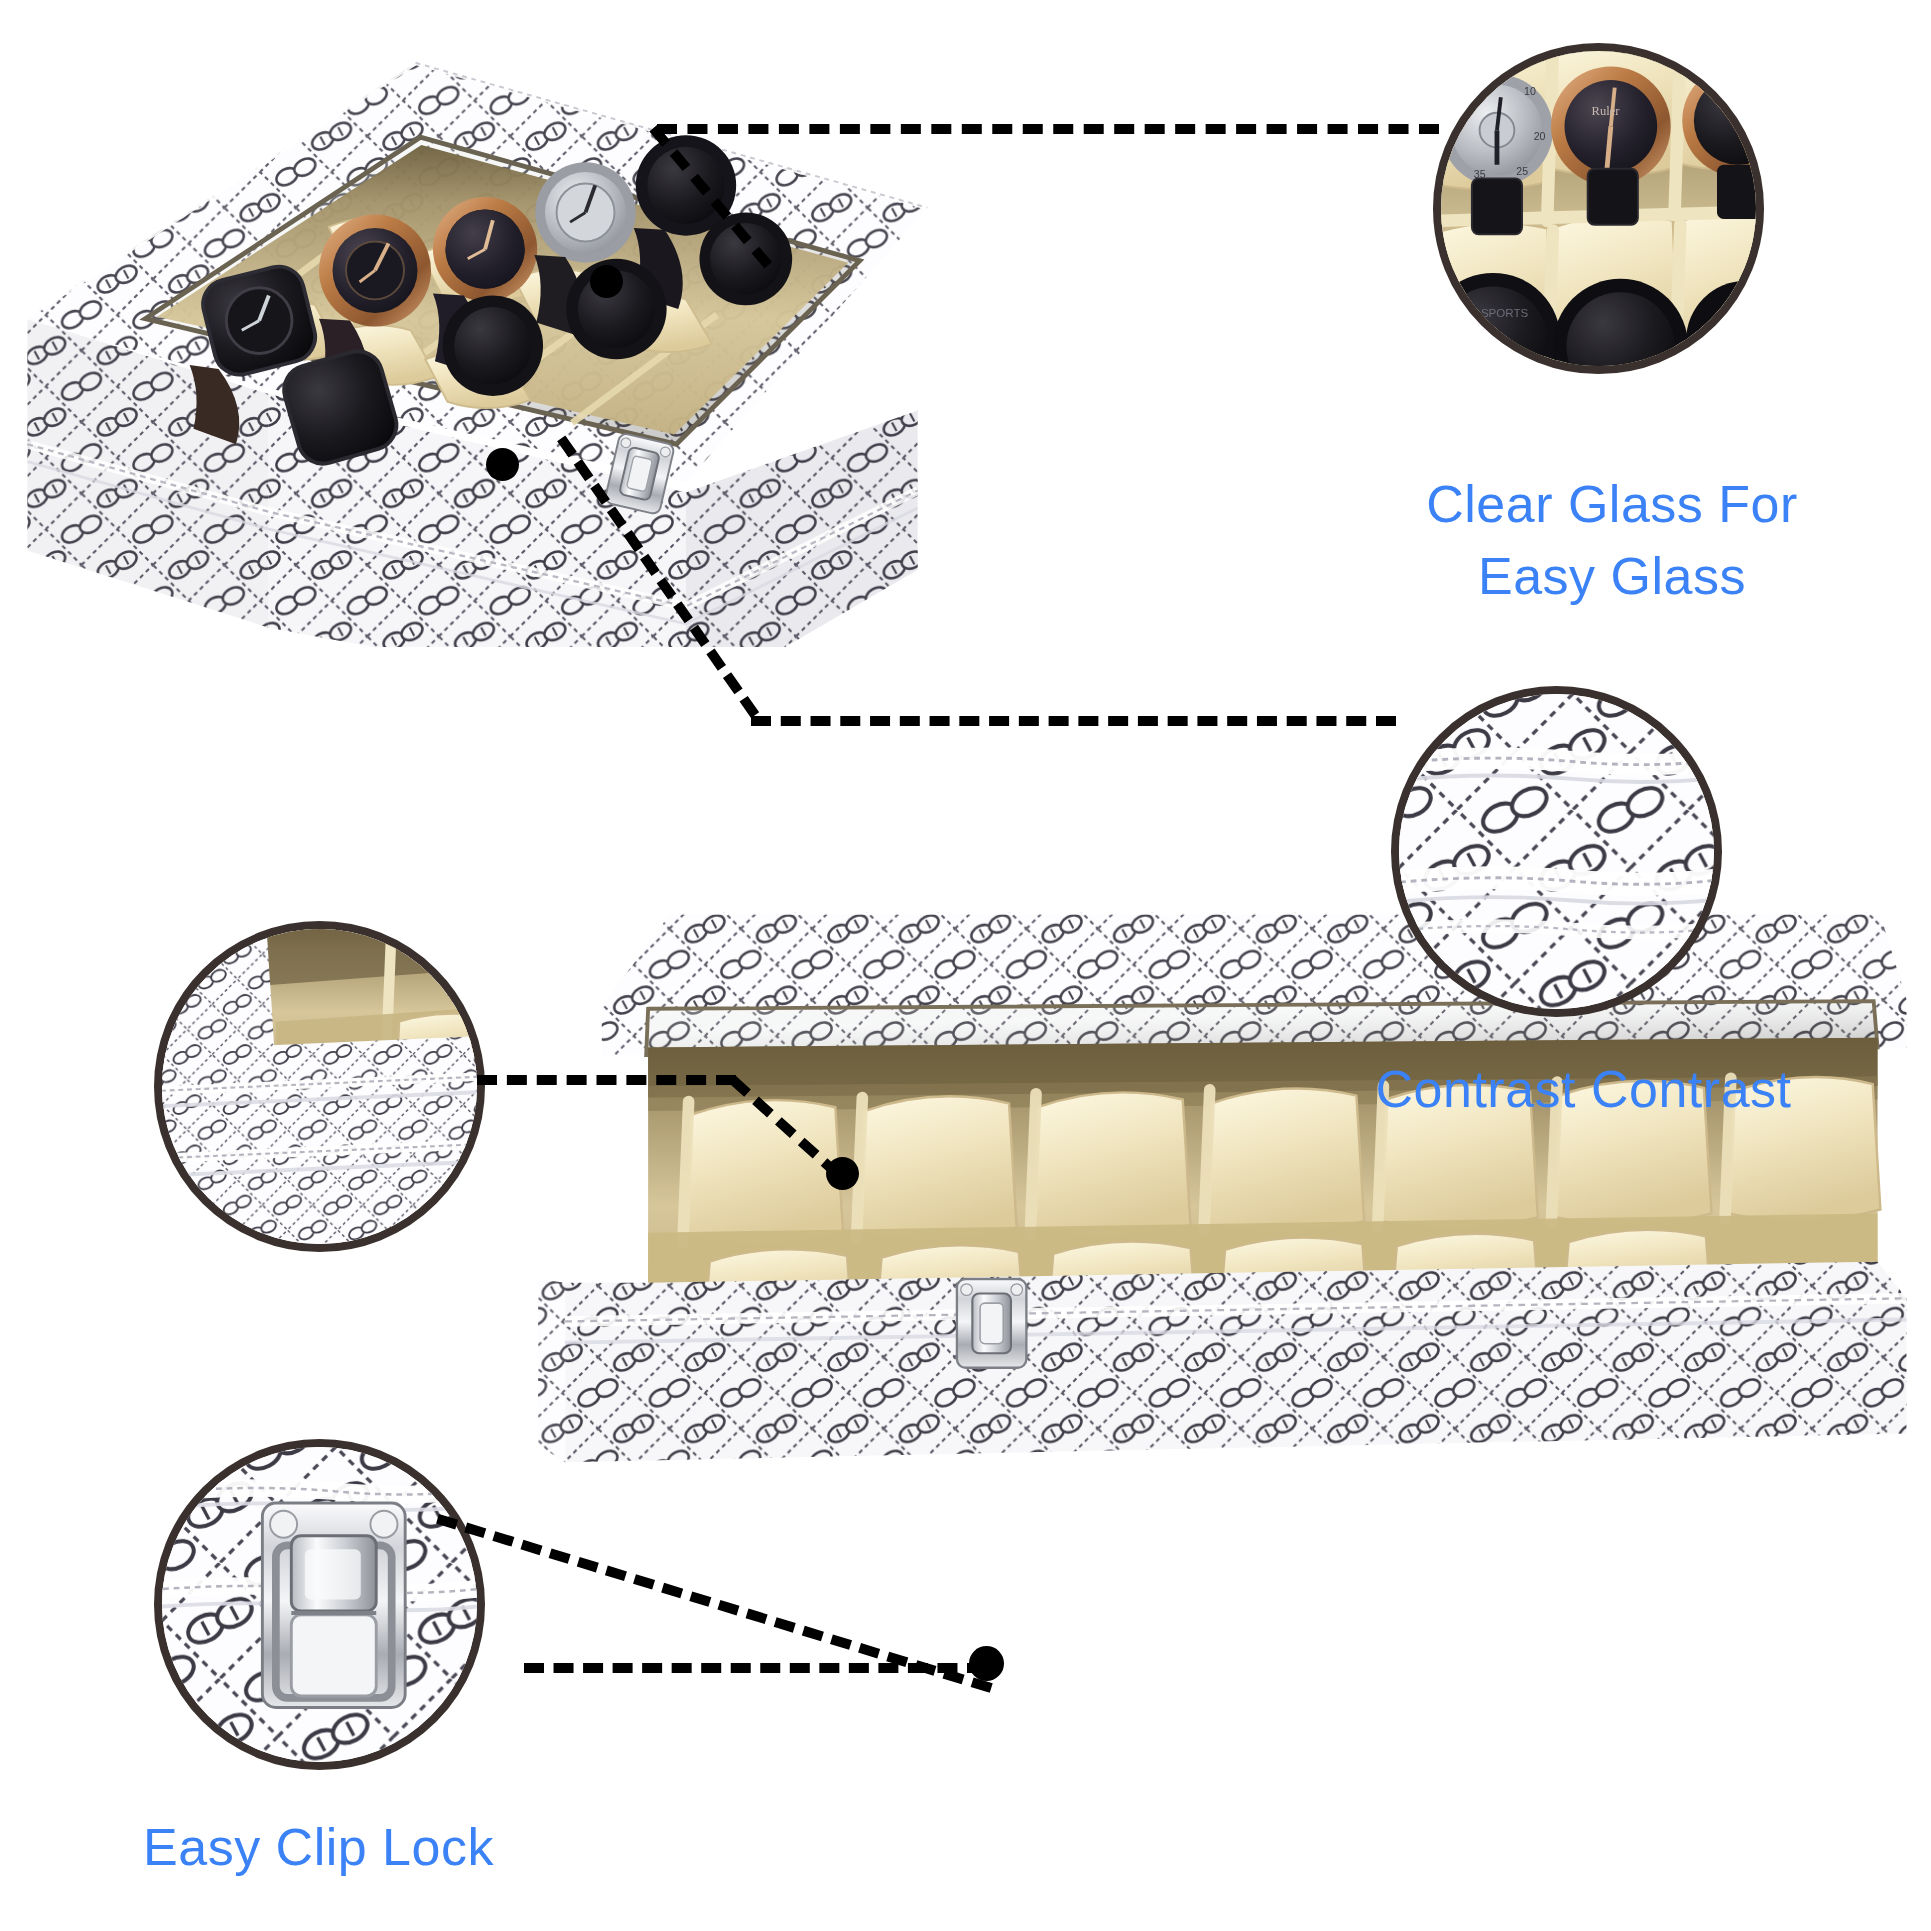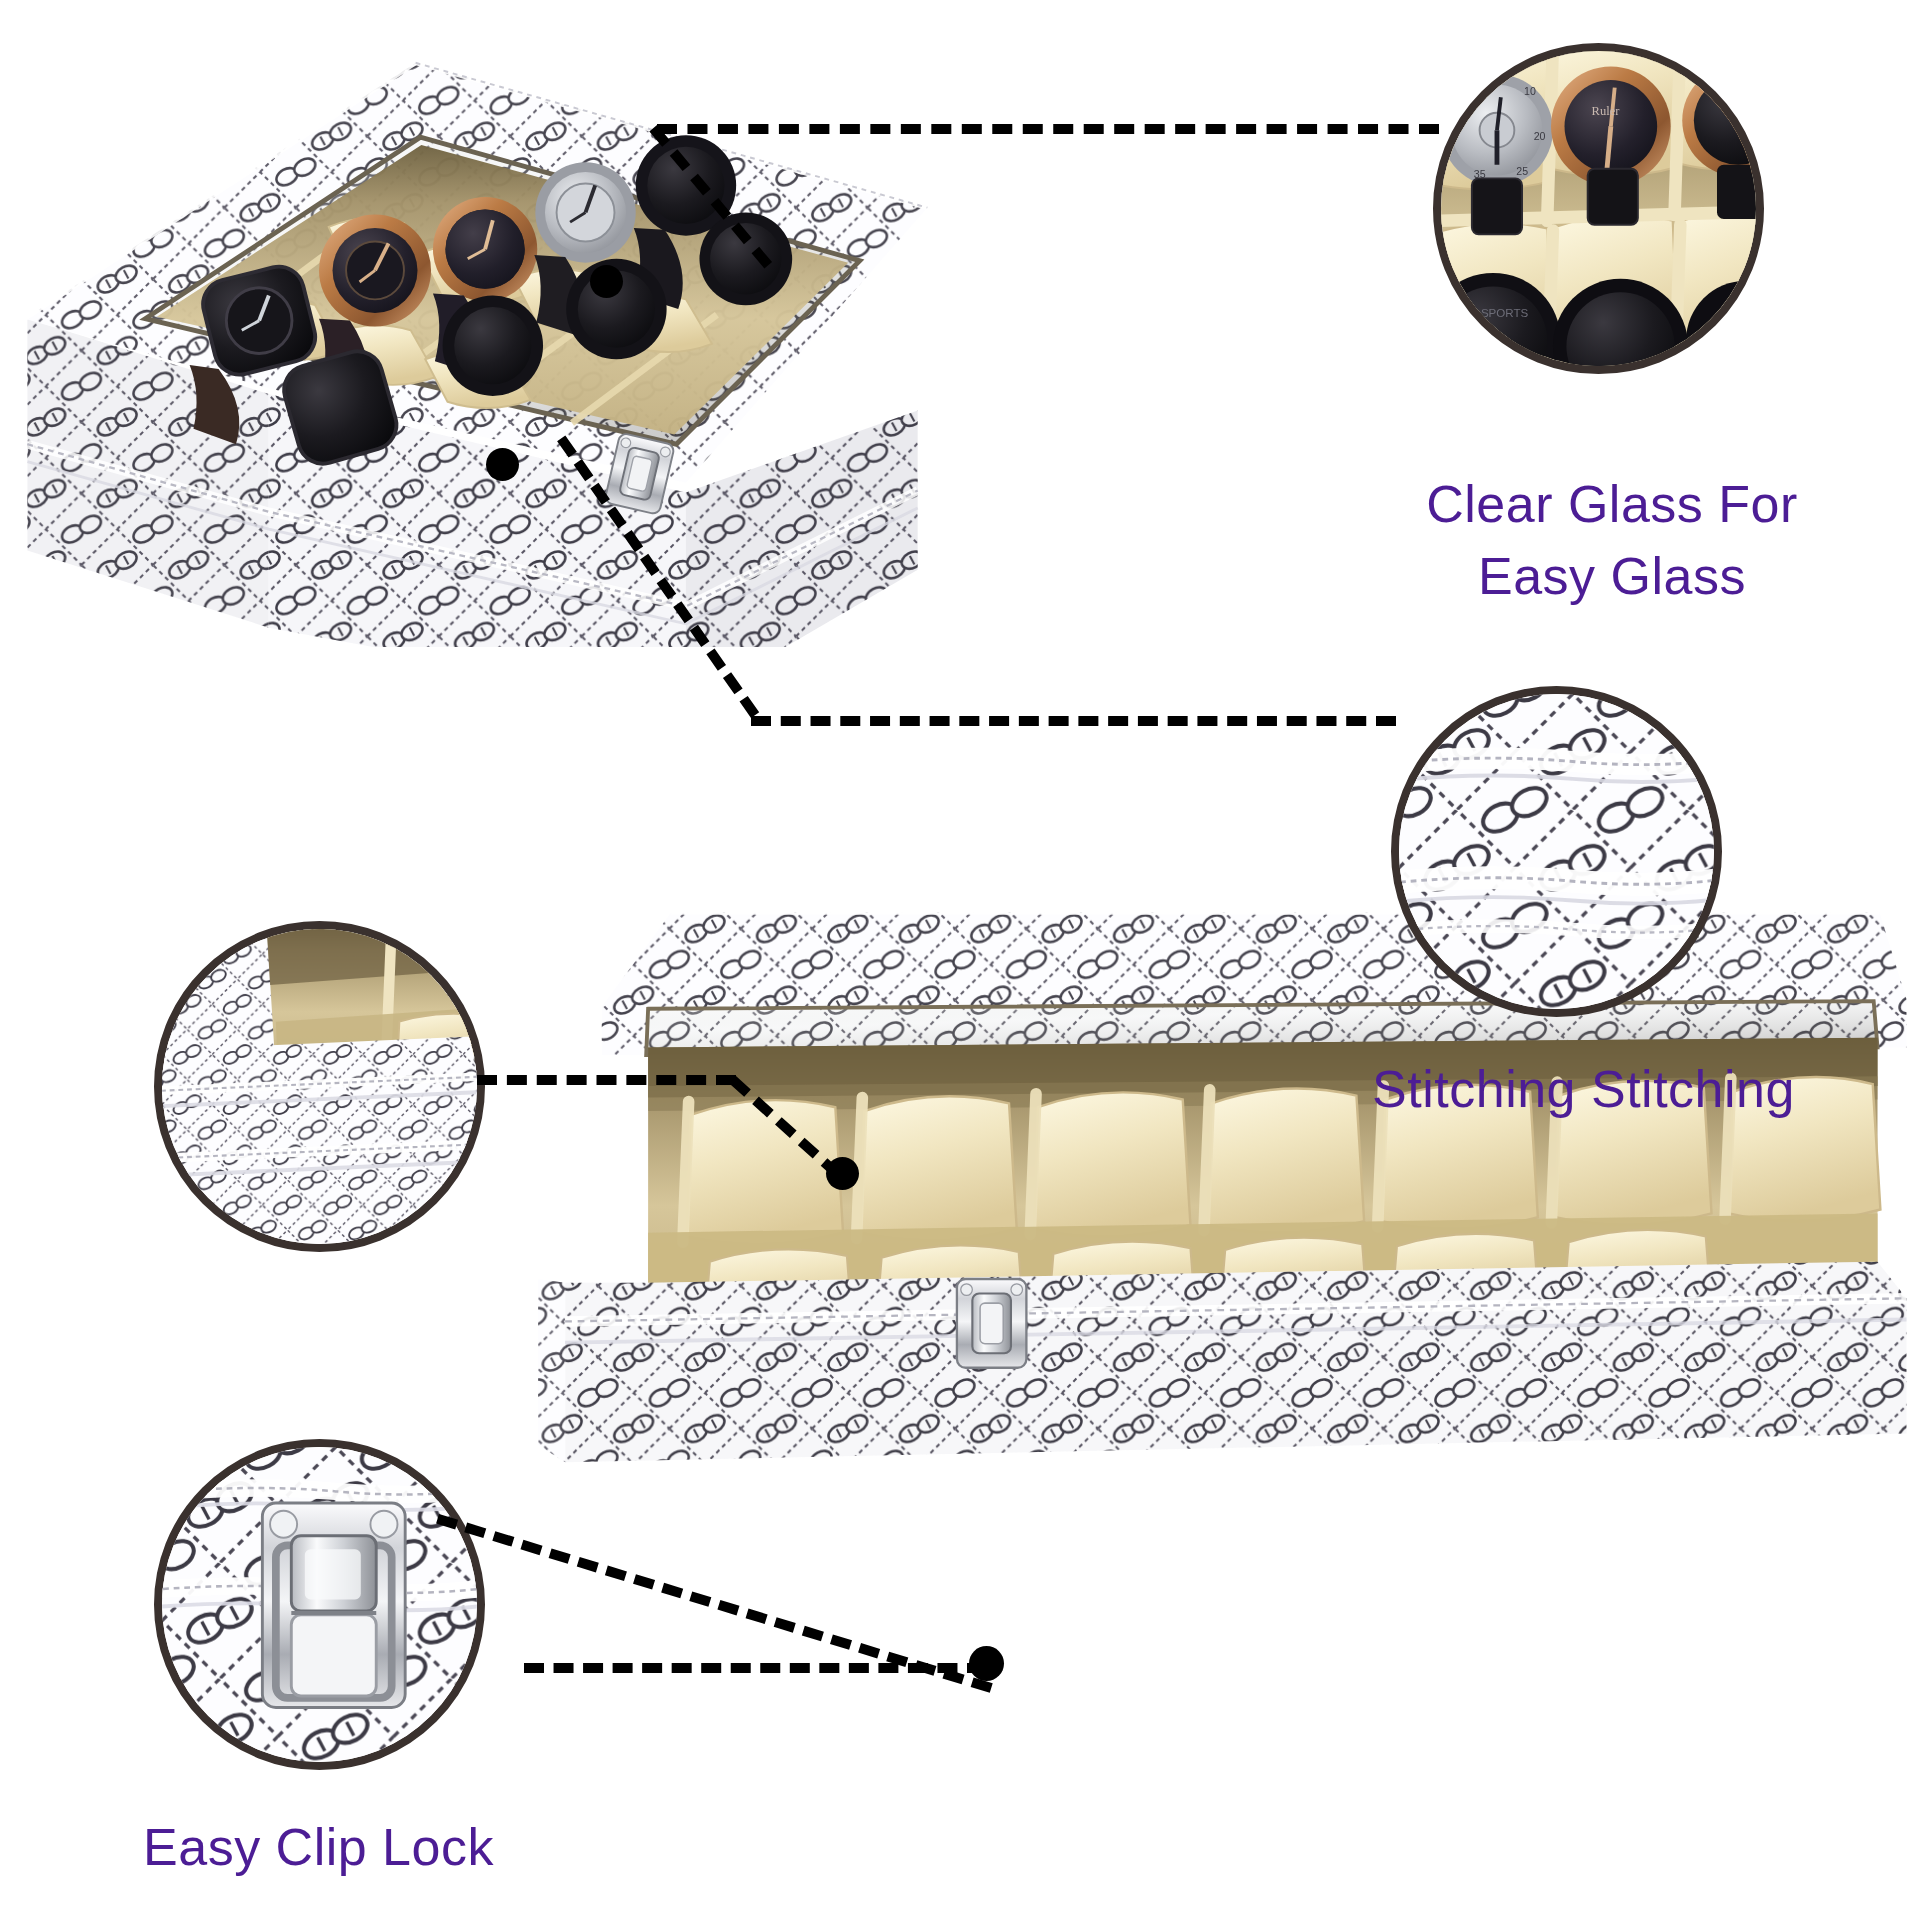--- a/index.html
+++ b/index.html
@@ -13,21 +13,21 @@
   .circle{
     position:absolute;border-radius:50%;
     border:8.7px solid #3a312e;
     overflow:hidden;background:#fff;
   }
 
   .circ-inner{position:absolute;left:0;top:0;width:100%;height:100%;overflow:hidden;}
 
   
   .label{
-    position:absolute;color:#4c1d95;
+    position:absolute;color:#3b82f6;
     font-family:"Liberation Sans",sans-serif;
     font-weight:300;letter-spacing:0.5px;
     text-align:center;line-height:1.38;
     font-size:52px;
   }
 
   
   .dash-h{position:absolute;height:0;border-top:10.6px dashed #000;}
   .dash-rot{position:absolute;height:0;border-top:10.6px dashed #000;transform-origin:0 0;}
   .dot{position:absolute;background:#000;border-radius:50%;}
@@ -472,21 +472,21 @@
           <path d="M-10 216 Q90 206 180 214 T352 210" fill="none" stroke="#d8d8e2" stroke-width="4" opacity=".9"></path>
 
           <path d="M-10 246 Q90 236 180 244 T352 240" fill="none" stroke="#ffffff" stroke-width="14" opacity=".9"></path>
           <path d="M-10 246 Q90 236 180 244 T352 240" fill="none" stroke="#b9b9c4" stroke-width="2.4" stroke-dasharray="5 5"></path>
         </g>
       </svg>
     </div>
   </div>
 
   <div class="label" style="left:1313px;top:1054px;width:541px;">
-    <div>Stitching Stitching</div>
+    <div>Contrast Contrast</div>
   </div>
 
   <div class="dash-h" style="left:751px;top:716px;width:645px;"></div>
   <div class="dash-rot" style="left:751px;top:718px;width:338px;transform:rotate(-125deg);"></div>
   <div class="dot" style="left:486px;top:448px;width:33px;height:33px;"></div>
 
   <div class="circle" style="left:154px;top:921px;width:331px;height:331px;">
     <div class="circ-inner">
       <svg width="331" height="331" viewBox="0 0 343 343">
         <rect width="343" height="343" fill="url(#beanPatTiny)"></rect>

